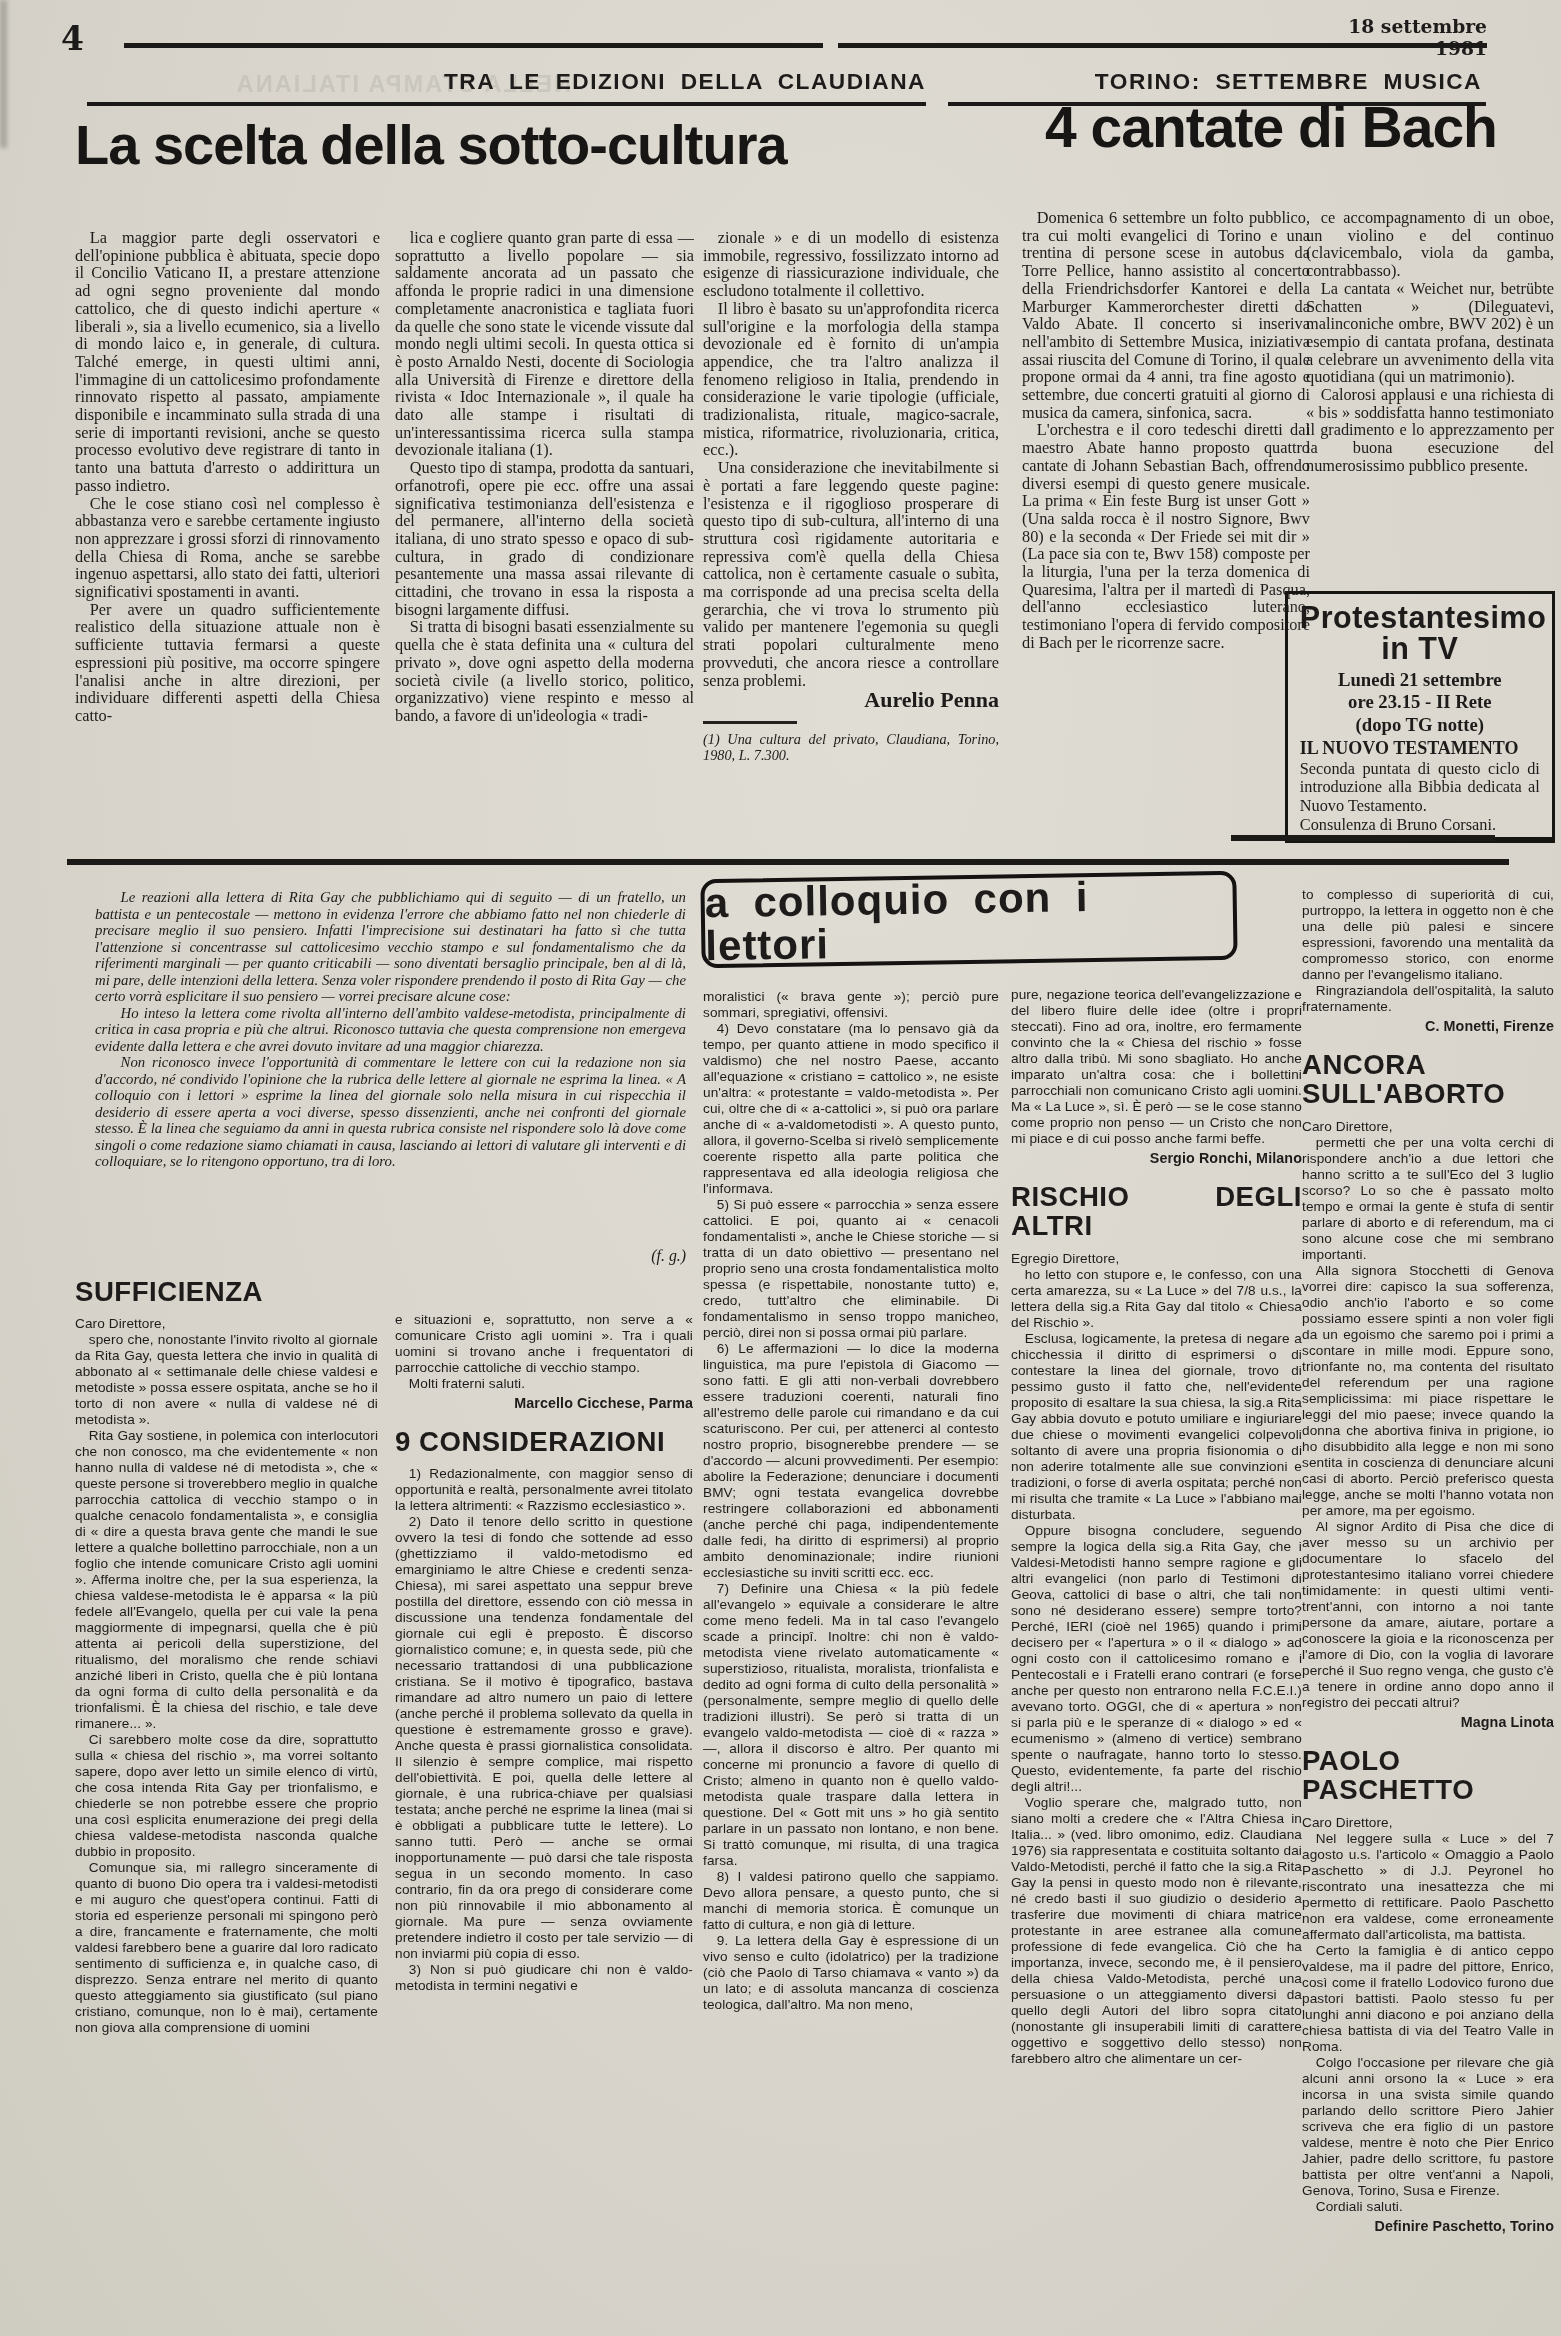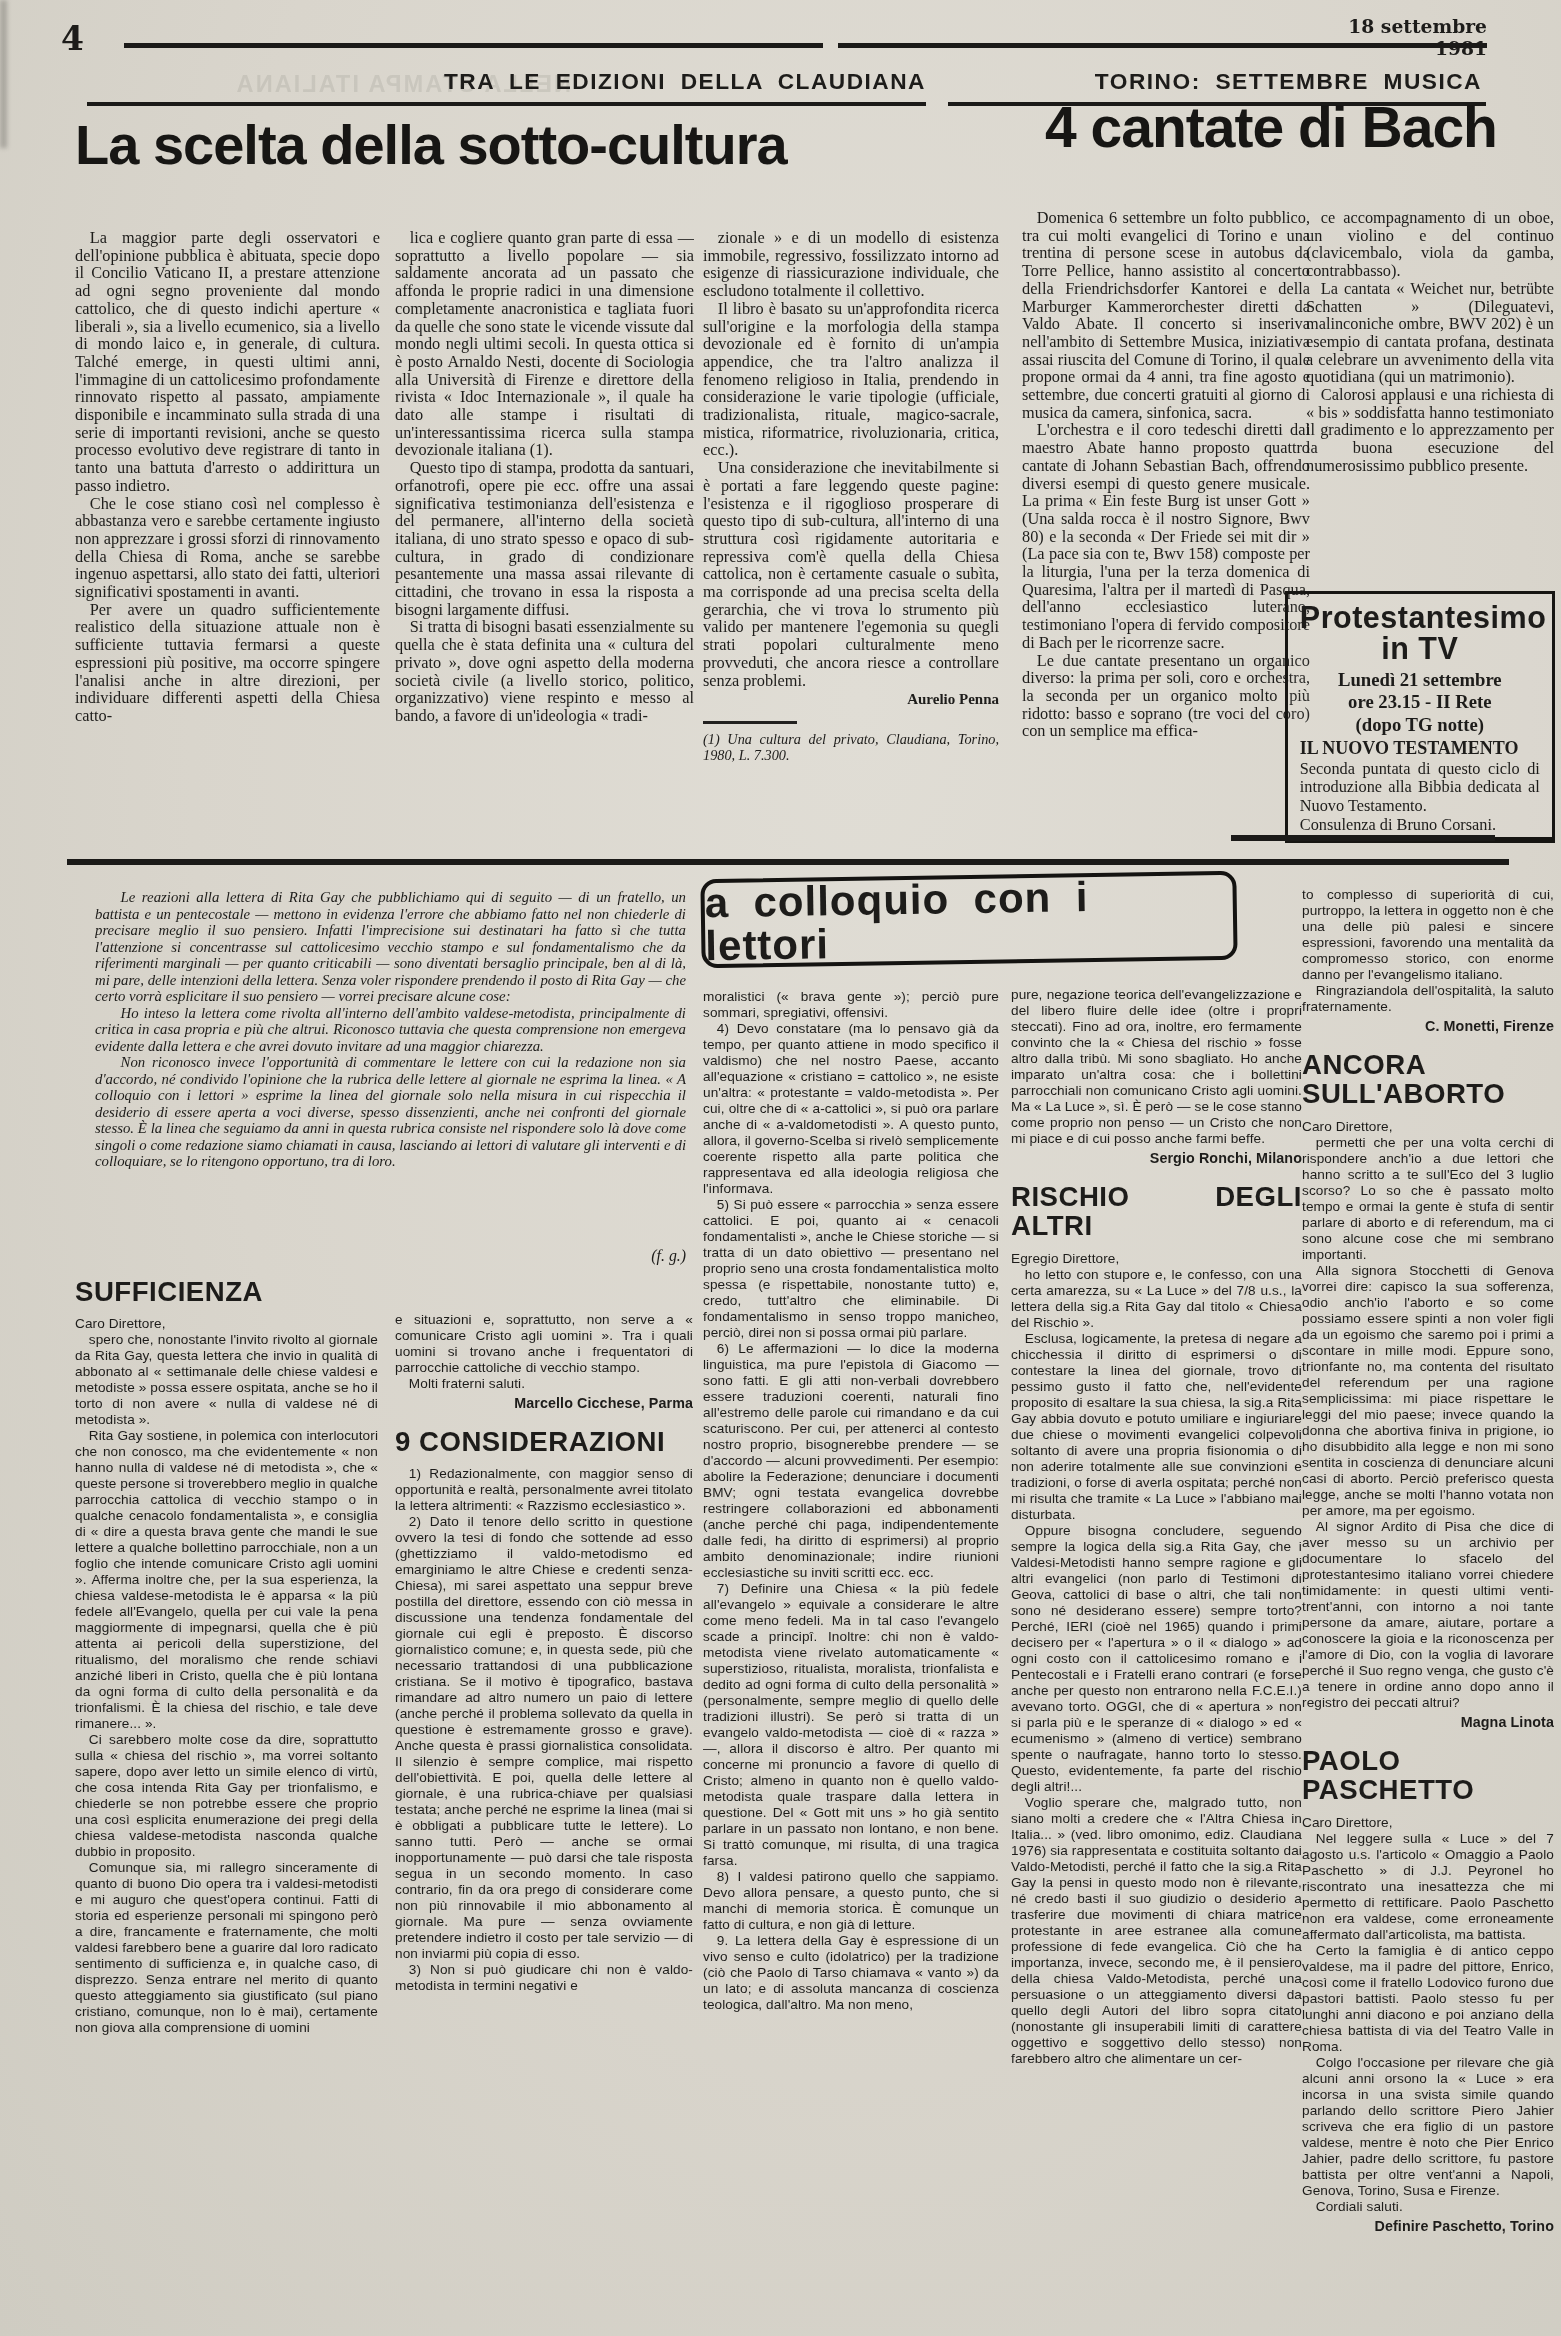--- a/index.html
+++ b/index.html
@@ -13,21 +13,21 @@
   .pagenum{font:bold 33px/33px "DejaVu Serif",serif;}
   .dateline{font:bold 18.7px/21.7px "DejaVu Serif",serif;text-align:right;}
   .kicker{font:bold 22.7px/25.6px "Liberation Sans",sans-serif;letter-spacing:1.5px;word-spacing:6.9px;text-align:right;}
   .headline{font-family:"Liberation Sans",sans-serif;font-weight:bold;color:#171614;}
   .hl-left{font-size:56px;line-height:57px;letter-spacing:-1px;}
   .hl-right{font-size:57px;line-height:57px;letter-spacing:-1px;text-align:center;}
   
   .art{font:16.3px/17.7px "Liberation Serif",serif;text-align:justify;overflow:hidden;}
   .art p{margin:0;text-indent:14.8px;}
   .art p.noind{text-indent:0;font-style:italic;}
-  .byline{text-align:right;font-weight:bold;font-size:15px;margin-top:2px;}
+  .byline{text-align:right;font-weight:bold;font-size:22px;margin-top:2px;}
   .fnrule{width:94px;height:3px;background:#22211f;margin:11.8px 0 6.9px;}
   .fn{font-size:14.3px;line-height:16.7px;text-indent:0;}
   
   .tvbox{border:3.9px solid #161512;border-bottom-width:6.9px;padding:7.9px 11.8px 5.9px;text-align:center;
          background:rgba(255,255,255,0.06);}
   .tvtitle{font:bold 30.5px/31.5px "Liberation Sans",sans-serif;letter-spacing:0.5px;}
   .tvline{font:bold 18.7px/22.7px "Liberation Serif",serif;}
   .tvhead{font:bold 18px/22.7px "Liberation Serif",serif;text-align:left;}
   .tvbody{font:16.3px/18.7px "Liberation Serif",serif;text-align:justify;margin:0;}
   
@@ -86,21 +86,20 @@
         <p>Una considerazione che inevitabilmente si è portati a fare leggendo queste pagine: l'esistenza e il rigoglioso prosperare di questo tipo di sub-cultura, all'interno di una struttura così rigidamente autoritaria e repressiva com'è quella della Chiesa cattolica, non è certamente casuale o subìta, ma corrisponde ad una precisa scelta della gerarchia, che vi trova lo strumento più valido per mantenere l'egemonia su quegli strati popolari culturalmente meno provveduti, che ancora riesce a controllare senza problemi.</p>
       </div>
     <div class="byline">Aurelio Penna</div>
     <div class="fnrule"></div>
     <p class="fn noind">(1) Una cultura del privato, Claudiana, Torino, 1980, L. 7.300.</p>
   </div>
 
   <div class="abs art" style="left:1022px;top:209px;width:288px;height:642px;">
       <p>Domenica 6 settembre un folto pubblico, tra cui molti evangelici di Torino e una trentina di persone scese in autobus da Torre Pellice, hanno assistito al concerto della Friendrichsdorfer Kantorei e della Marburger Kammerorchester diretti da Valdo Abate. Il concerto si inseriva nell'ambito di Settembre Musica, iniziativa assai riuscita del Comune di Torino, il quale propone ormai da 4 anni, tra fine agosto e settembre, due concerti gratuiti al giorno di musica da camera, sinfonica, sacra.</p>
       <p>L'orchestra e il coro tedeschi diretti dal maestro Abate hanno proposto quattro cantate di Johann Sebastian Bach, offrendo diversi esempi di questo genere musicale. La prima « Ein feste Burg ist unser Gott » (Una salda rocca è il nostro Signore, Bwv 80) e la seconda « Der Friede sei mit dir » (La pace sia con te, Bwv 158) composte per la liturgia, l'una per la terza domenica di Quaresima, l'altra per il martedì di Pasqua, dell'anno ecclesiastico luterano, testimoniano l'opera di fervido compositore di Bach per le ricorrenze sacre.</p>
-      <p>Le due cantate presentano un organico diverso: la prima per soli, coro e orchestra, la seconda per un organico molto più ridotto: basso e soprano (tre voci del coro) con un semplice ma effica-</p>
     </div>
   <div class="abs art" style="left:1306px;top:209px;width:248px;height:372px;">
     <div>
         <p>ce accompagnamento di un oboe, un violino e del continuo (clavicembalo, viola da gamba, contrabbasso).</p>
         <p>La cantata « Weichet nur, betrübte Schatten » (Dileguatevi, malinconiche ombre, BWV 202) è un esempio di cantata profana, destinata a celebrare un avvenimento della vita quotidiana (qui un matrimonio).</p>
         <p>Calorosi applausi e una richiesta di « bis » soddisfatta hanno testimoniato il gradimento e lo apprezzamento per la buona esecuzione del numerosissimo pubblico presente.</p>
       </div>
 
   </div>
 

